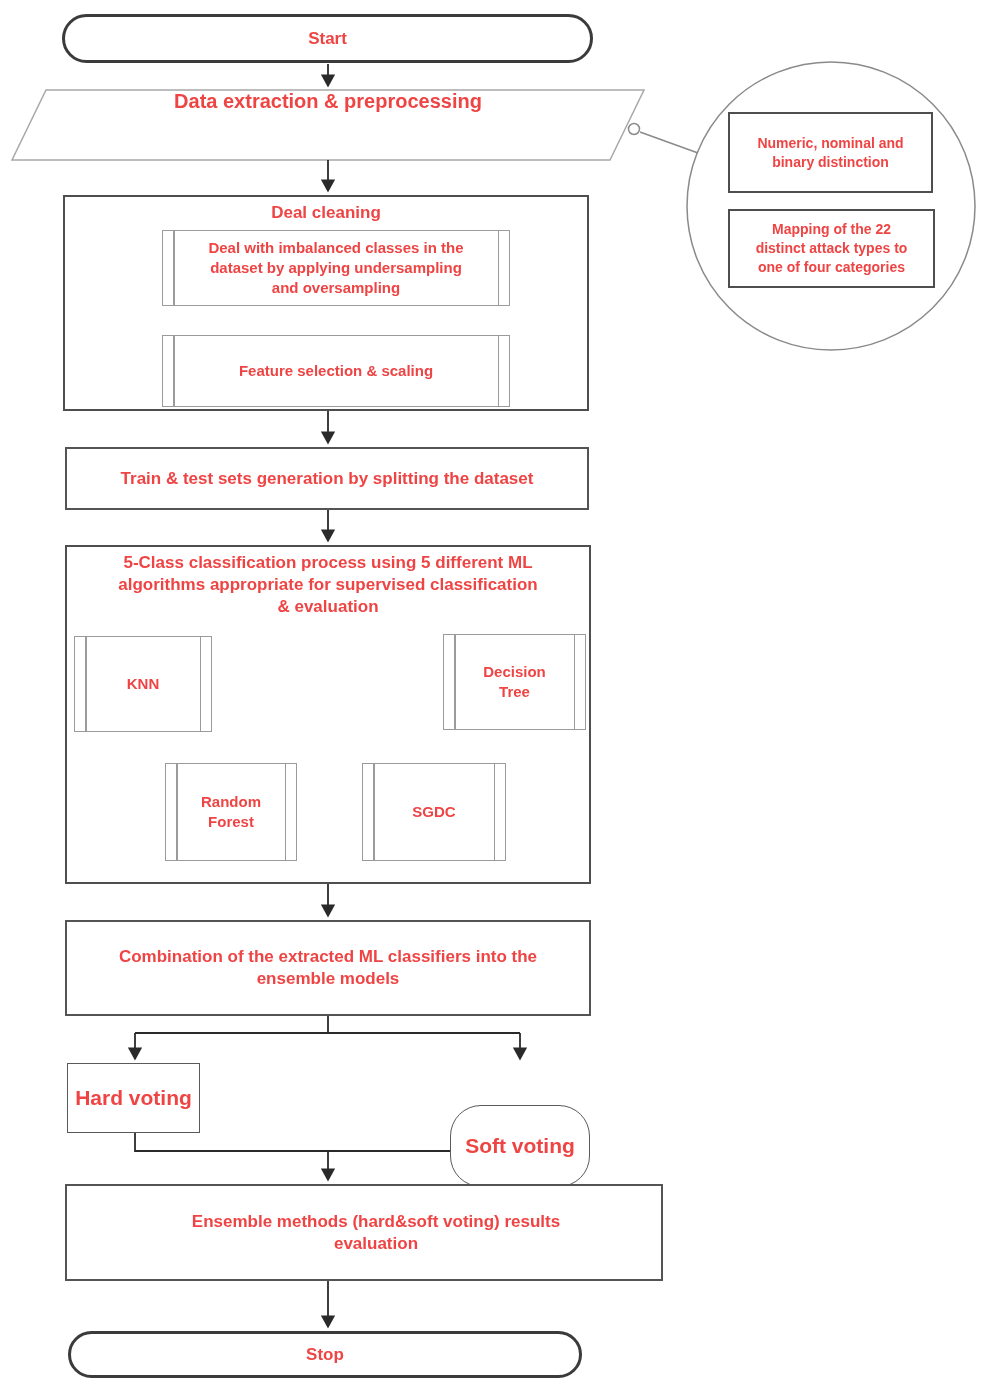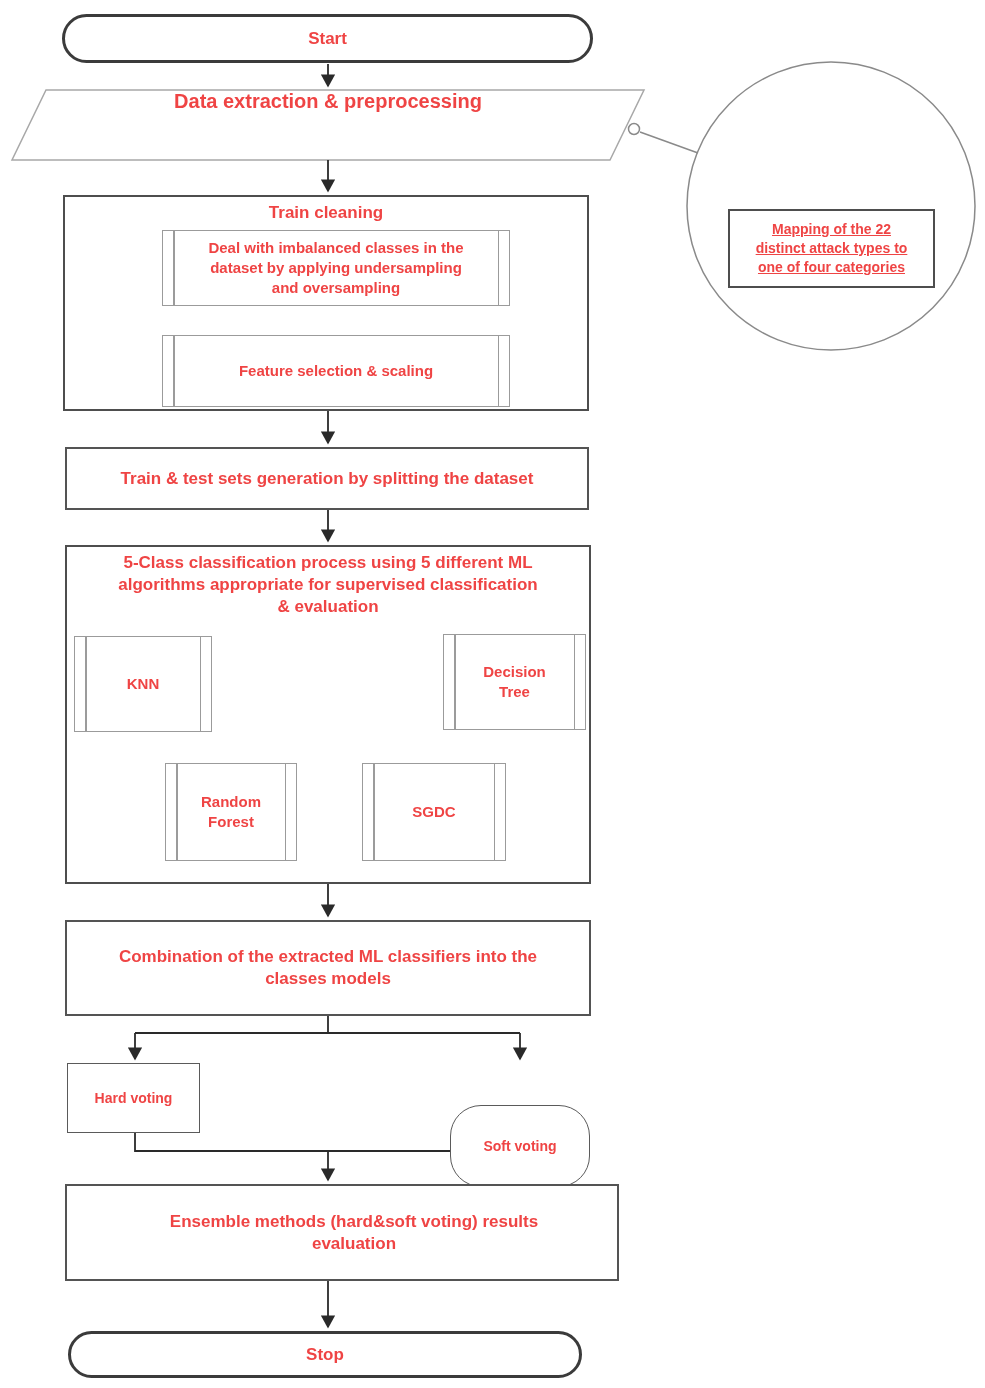--- a/index.html
+++ b/index.html
@@ -9,21 +9,21 @@
     overflow:hidden;
   }
   svg.layer { position:absolute; left:0; top:0; }
   .node {
     position:absolute; box-sizing:border-box; background:#ffffff;
     display:flex; align-items:center; justify-content:center;
     text-align:center; white-space:pre-line;
   }
   .terminal { border:3px solid #3b3b3b; border-radius:26px; font-size:17px; }
   .process  { border:2px solid #545454; font-size:17px; line-height:22px; }
-  .votebox  { border:1.5px solid #5a5a5a; font-size:14px; }
+  .votebox  { border:1.5px solid #5a5a5a; font-size:21px; }
   .container { position:absolute; box-sizing:border-box; border:2px solid #4e4e4e; background:#ffffff; }
   .container-title {
     position:absolute; left:0; right:0; top:5px; text-align:center;
     font-size:17px; line-height:22px; white-space:pre-line;
   }
   .para-label { position:absolute; display:flex; align-items:flex-start; justify-content:center; font-size:20px; }
   .sub {
     position:absolute; box-sizing:border-box; border:1.5px solid #9b9b9b; background:#ffffff;
     display:flex; align-items:center; justify-content:center; text-align:center;
     font-size:15px; line-height:20px; white-space:pre-line;
@@ -77,21 +77,21 @@
 
   <div class="node terminal" style="left:62px; top:14px; width:531px; height:49px;">
     <span>Start</span>
   </div>
 
   <div class="para-label" style="left:12px; top:90px; width:632px; height:70px;">
     <span>Data extraction &amp; preprocessing</span>
   </div>
 
   <div class="container" style="left:63px; top:195px; width:526px; height:216px;">
-    <div class="container-title">Train cleaning</div>
+    <div class="container-title">Deal cleaning</div>
     <div class="sub" style="left:97px; top:33px; width:348px; height:76px;">
       <span>Deal with imbalanced classes in the
 dataset by applying undersampling
 and oversampling</span>
     </div>
     <div class="sub" style="left:97px; top:138px; width:348px; height:72px;">
       <span>Feature selection &amp; scaling</span>
     </div>
   </div>
 
@@ -114,38 +114,42 @@
       <span>Random
 Forest</span>
     </div>
     <div class="sub" style="left:295px; top:216px; width:144px; height:98px;">
       <span>SGDC</span>
     </div>
   </div>
 
   <div class="node process" style="left:65px; top:920px; width:526px; height:96px;">
     <span>Combination of the extracted ML classifiers into the
-classes models</span>
+ensemble models</span>
   </div>
 
   <div class="node votebox" style="left:67px; top:1063px; width:133px; height:70px;">
     <span>Hard voting</span>
   </div>
   <div class="node votebox" style="left:450px; top:1105px; width:140px; height:82px;border-radius:31px;">
     <span>Soft voting</span>
   </div>
 
-  <div class="node process" style="left:65px; top:1184px; width:554px; height:97px;padding-left:24px;">
+  <div class="node process" style="left:65px; top:1184px; width:598px; height:97px;padding-left:24px;">
     <span>Ensemble methods (hard&amp;soft voting) results
 evaluation</span>
   </div>
 
   <div class="node terminal" style="left:68px; top:1331px; width:514px; height:47px;">
     <span>Stop</span>
   </div>
 
-  <div class="note" style="left:728px; top:209px; width:207px; height:79px;text-decoration:underline;">
+  <div class="note" style="left:728px; top:112px; width:205px; height:81px;">
+    <span>Numeric, nominal and
+binary distinction</span>
+  </div>
+  <div class="note" style="left:728px; top:209px; width:207px; height:79px;">
     <span>Mapping of the 22
 distinct attack types to
 one of four categories</span>
   </div>
 
 </div>
 
 </body></html>

